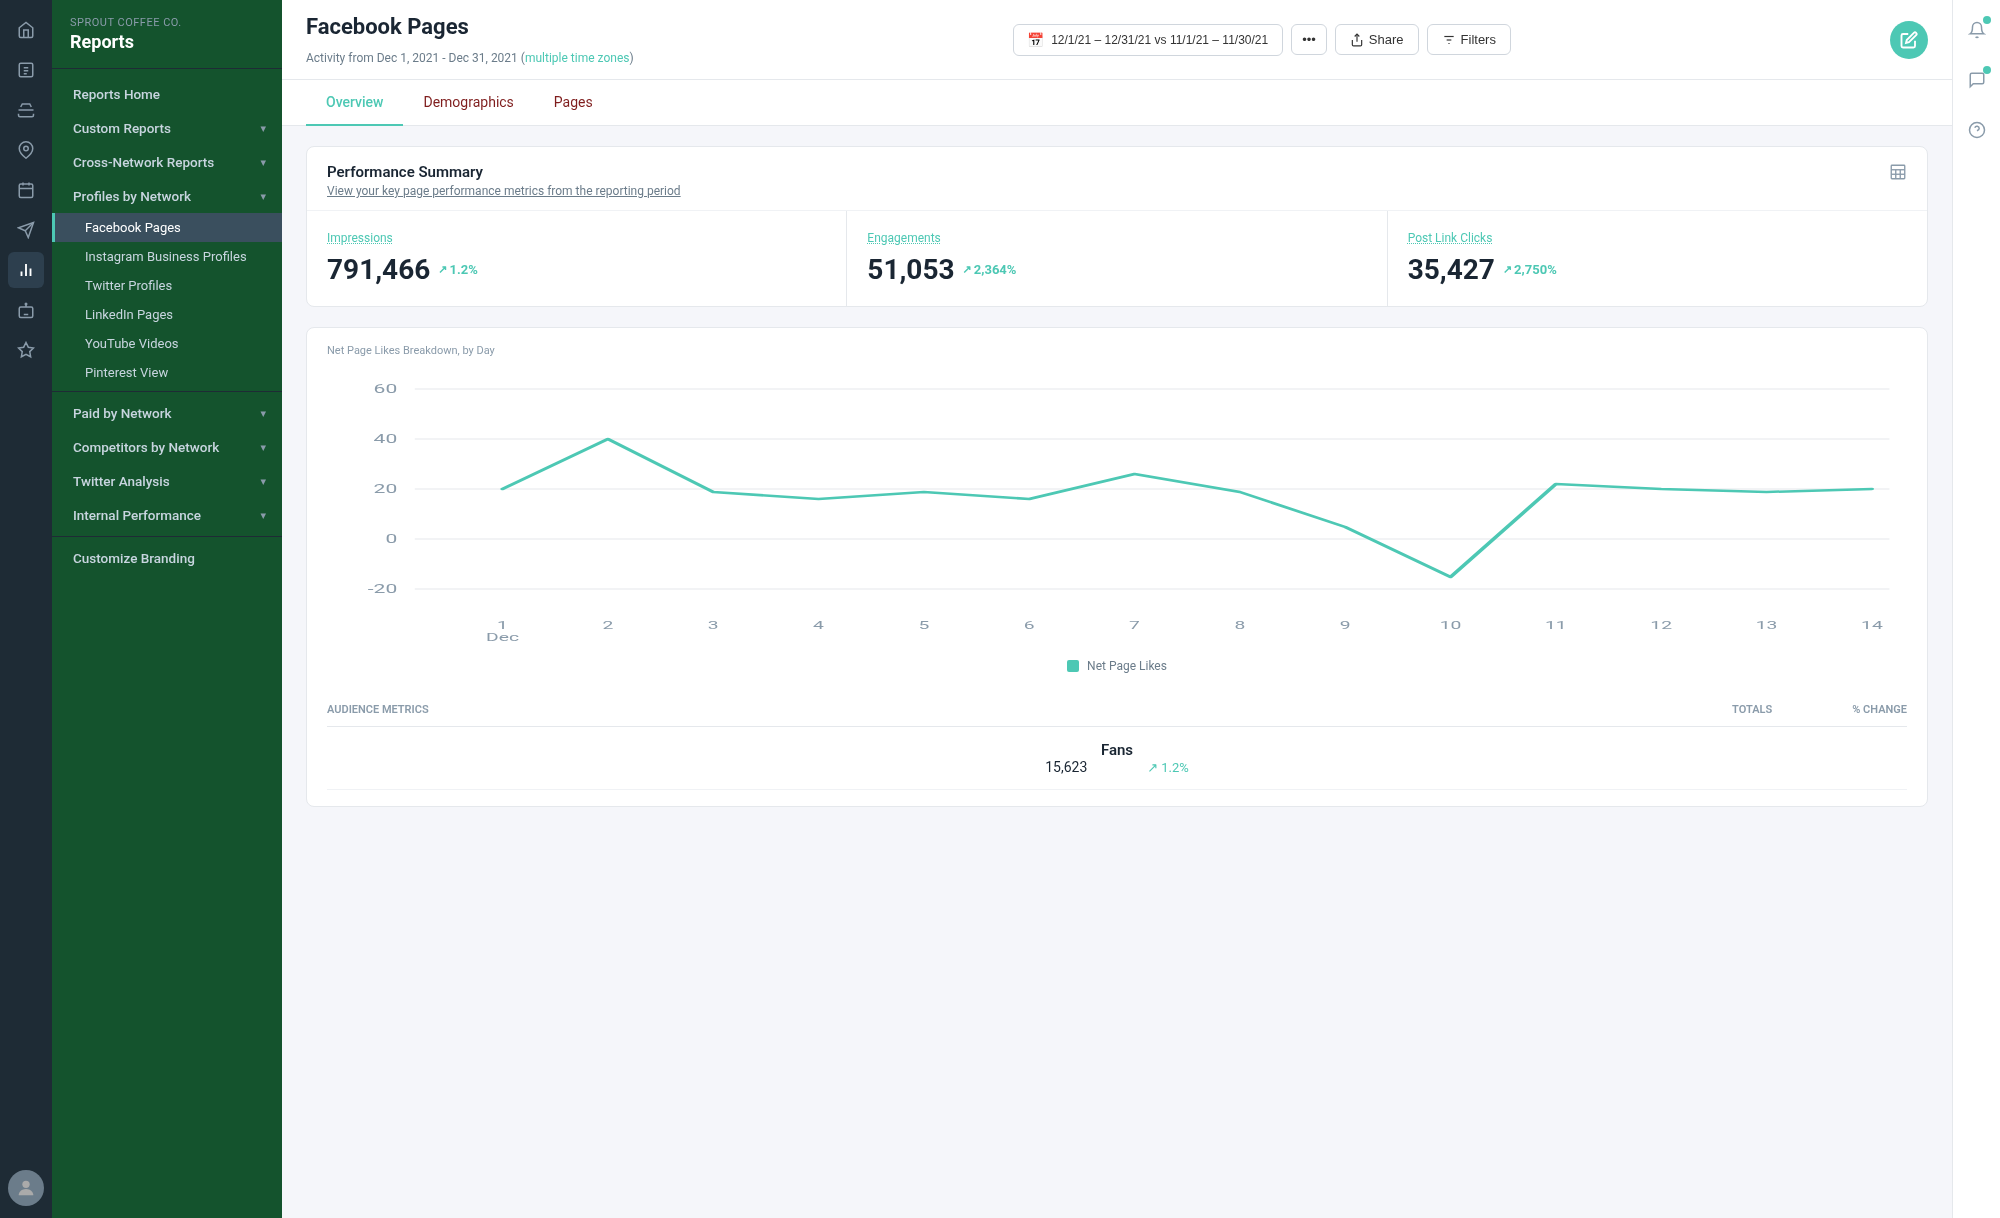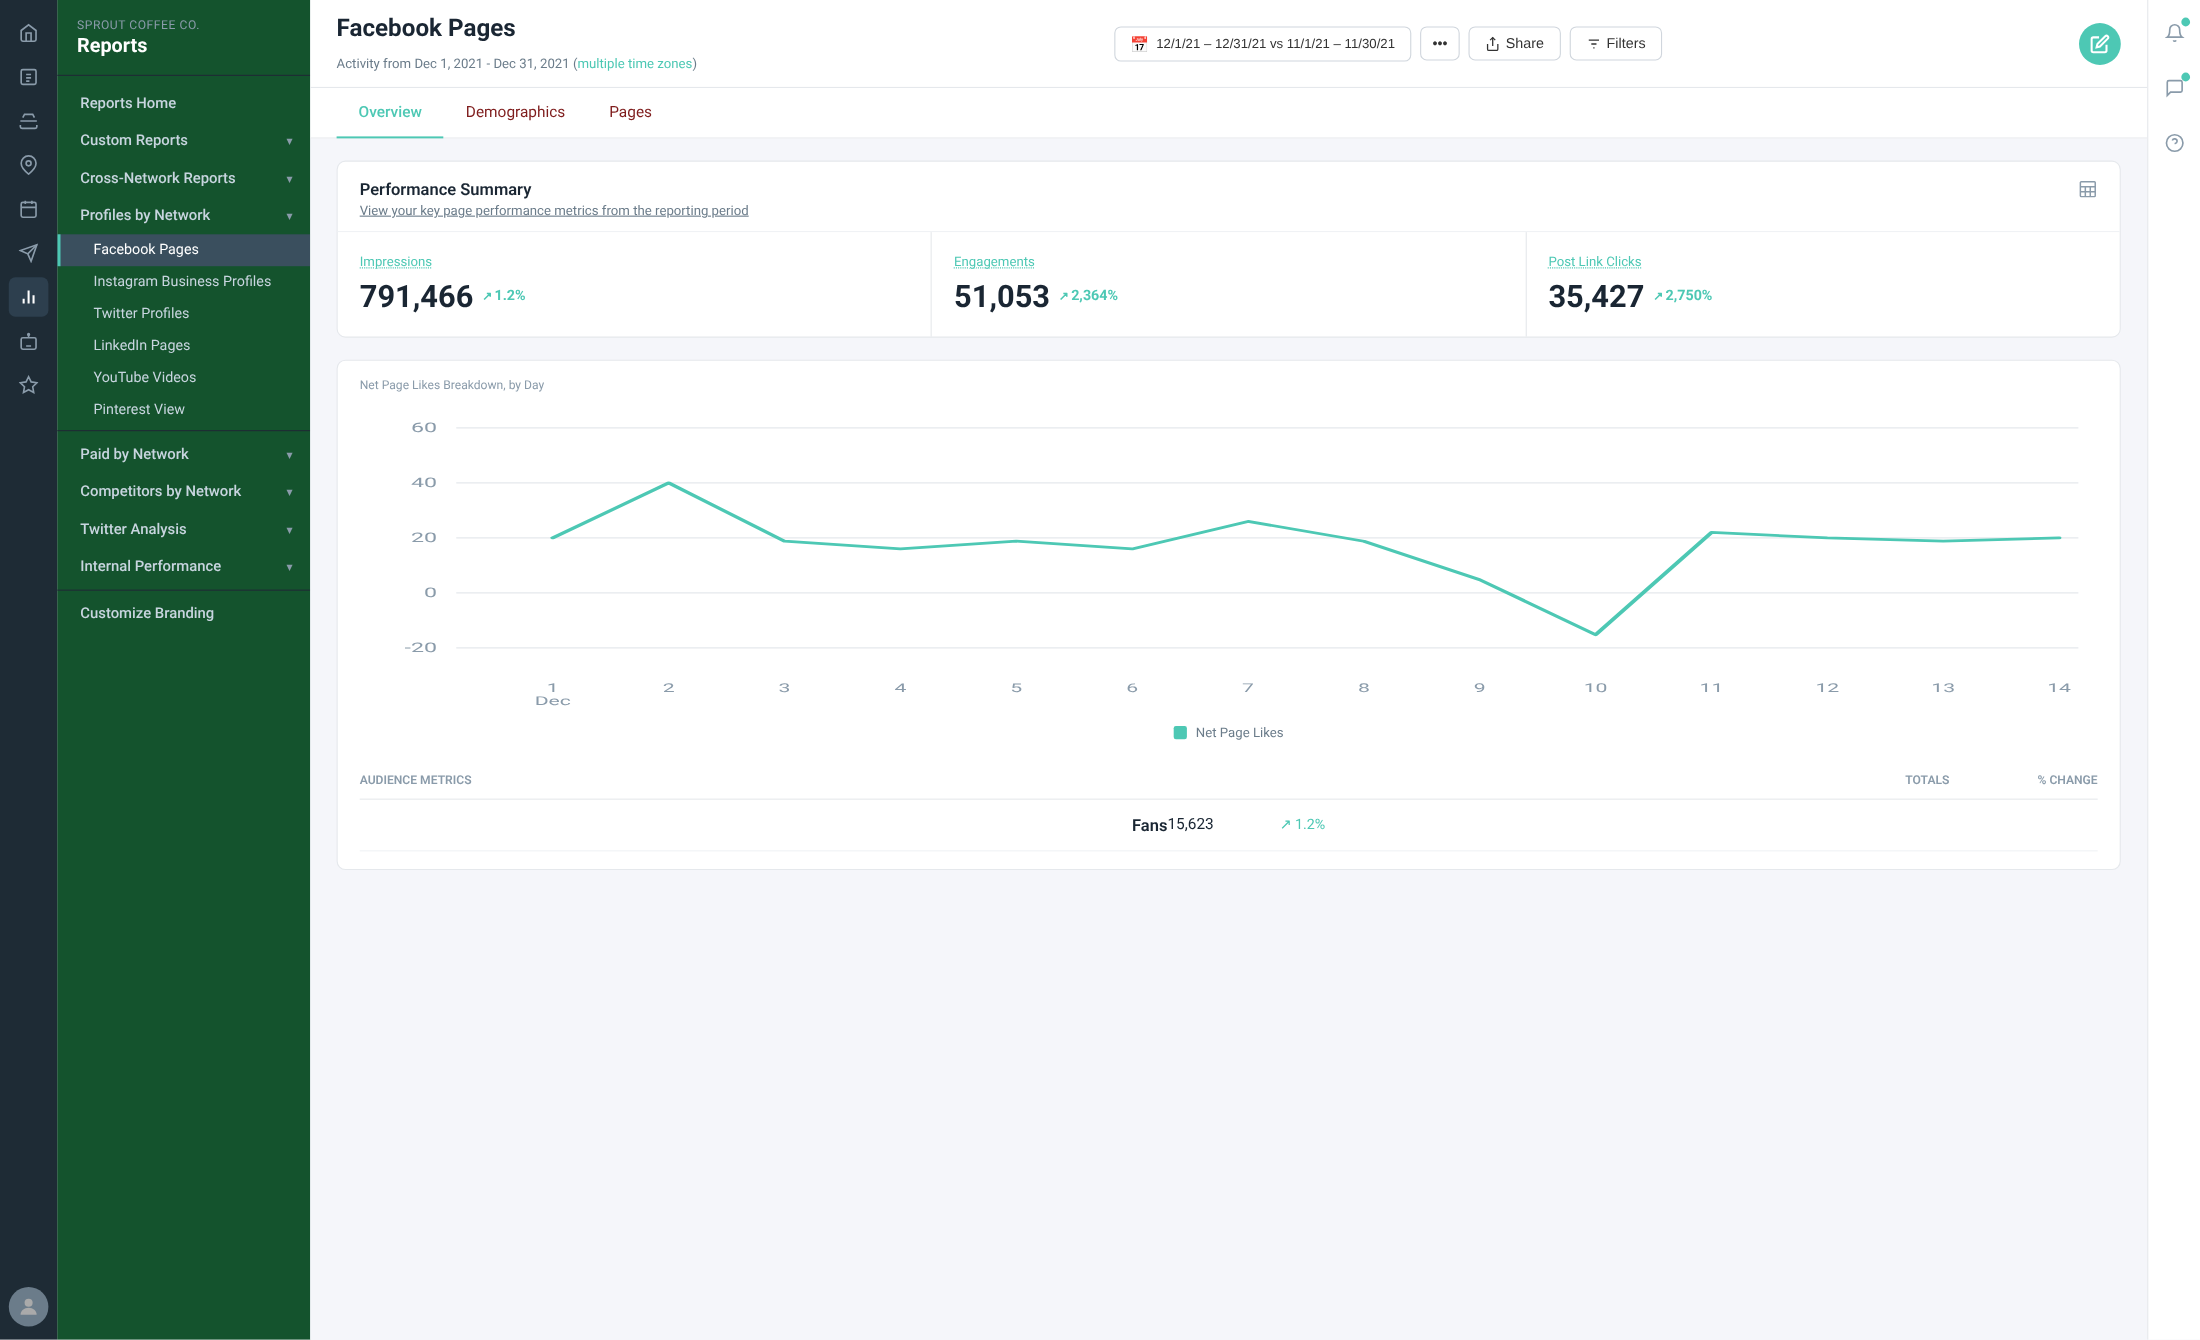--- a/index.html
+++ b/index.html
@@ -157,21 +157,20 @@
       border-bottom: 1px solid #f0f2f5;
       display: flex; align-items: flex-start; justify-content: space-between;
     }
     .card-title { font-size: 15px; font-weight: 600; color: #1a2633; }
     .card-subtitle { font-size: 12px; color: #6b7c8a; margin-top: 3px; text-decoration: underline; }
     .card-icon { color: #8a9baa; font-size: 16px; cursor: pointer; }
 
     
     .metrics-row {
       display: flex;
-      justify-content: flex-end;
     }
     .metric-cell {
       flex: 1;
       padding: 20px;
       border-right: 1px solid #e5e8ec;
     }
     .metric-cell:last-child { border-right: none; }
     .metric-label {
       font-size: 12px; color: #4dc8b4; text-decoration: underline dotted;
       cursor: pointer; margin-bottom: 8px;
@@ -204,21 +203,21 @@
 
     
     .table-section { padding: 0 20px 16px; }
     .table-header-row {
       display: flex; justify-content: space-between;
       padding: 10px 0; font-size: 11px; color: #8a9baa;
       border-bottom: 1px solid #e5e8ec; font-weight: 600; text-transform: uppercase;
     }
     .table-data-row {
       display: flex; justify-content: center; align-items: center;
-      padding: 14px 0; border-bottom: 1px solid #f0f2f5;
+      padding: 14px 0; border-bottom: 1px solid #f0f2f5; flex-direction: column;
     }
     .table-row-label { font-size: 15px; font-weight: 600; color: #1a2633; }
     .table-row-total { font-size: 14px; color: #1a2633; }
     .table-row-change { font-size: 13px; color: #4dc8b4; display: flex; align-items: center; gap: 3px; }
 
     
     .right-rail {
       width: 48px;
       background: #fff;
       border-left: 1px solid #e5e8ec;

